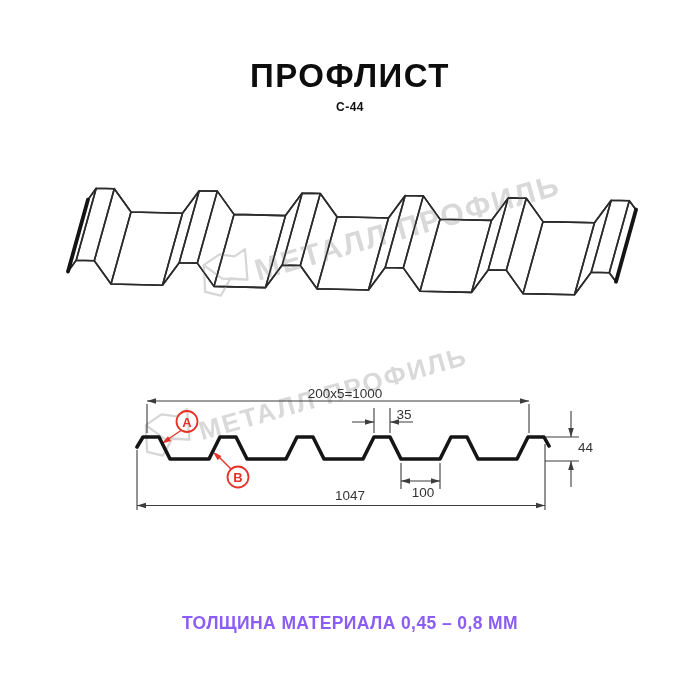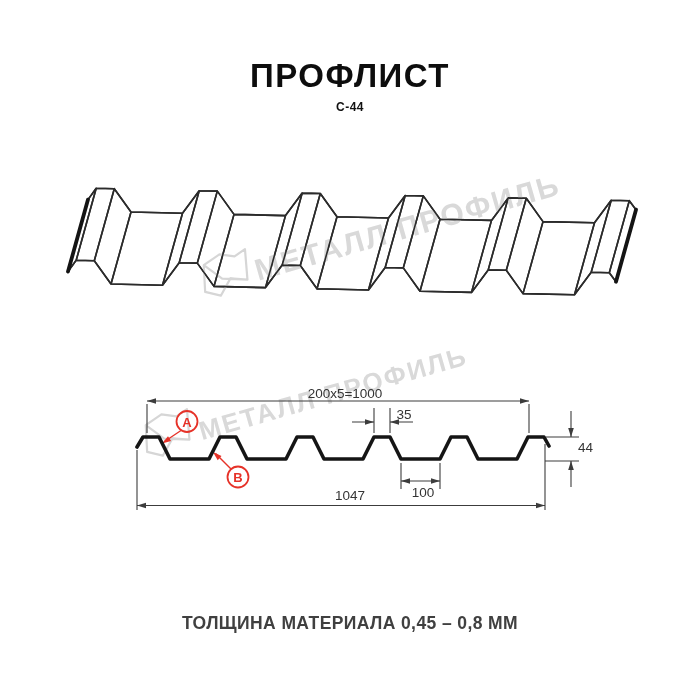--- a/index.html
+++ b/index.html
@@ -3,21 +3,21 @@
 <meta charset="utf-8">
 <style>
   html,body{margin:0;padding:0;background:#ffffff;}
   #canvas{position:relative;width:700px;height:700px;background:#fff;overflow:hidden;
           font-family:"Liberation Sans", sans-serif;}
   .title{position:absolute;left:0;right:0;top:57px;text-align:center;
          font-size:33px;font-weight:bold;letter-spacing:1.5px;color:#0d0d0d;}
   .subtitle{position:absolute;left:0;right:0;top:100px;text-align:center;
          font-size:12px;font-weight:bold;letter-spacing:.5px;color:#111;}
   .footer{position:absolute;left:0;right:0;top:613px;text-align:center;
-         font-size:17.5px;font-weight:bold;letter-spacing:.4px;color:#404040;}
+         font-size:17.5px;font-weight:bold;letter-spacing:.4px;color:#8b5cf6;}
   svg{position:absolute;left:0;top:0;}
   .face{fill:#ffffff;stroke:#2b2b2b;stroke-width:1.6;stroke-linejoin:round;}
   .wire{fill:none;stroke:#2b2b2b;stroke-width:1.6;stroke-linejoin:round;}
   .cut{fill:none;stroke:#141414;stroke-width:3.8;stroke-linecap:round;}
   .profile{fill:none;stroke:#151515;stroke-width:3.6;stroke-linejoin:round;stroke-linecap:round;}
   .dim{fill:none;stroke:#3c3c3c;stroke-width:1.1;}
   .ah{fill:#3c3c3c;}
   .ahr{fill:#e63228;}
   .dimtxt{fill:#343434;font-size:13.5px;font-family:"Liberation Sans",sans-serif;}
   .redline{fill:none;stroke:#e63228;stroke-width:1.4;}

